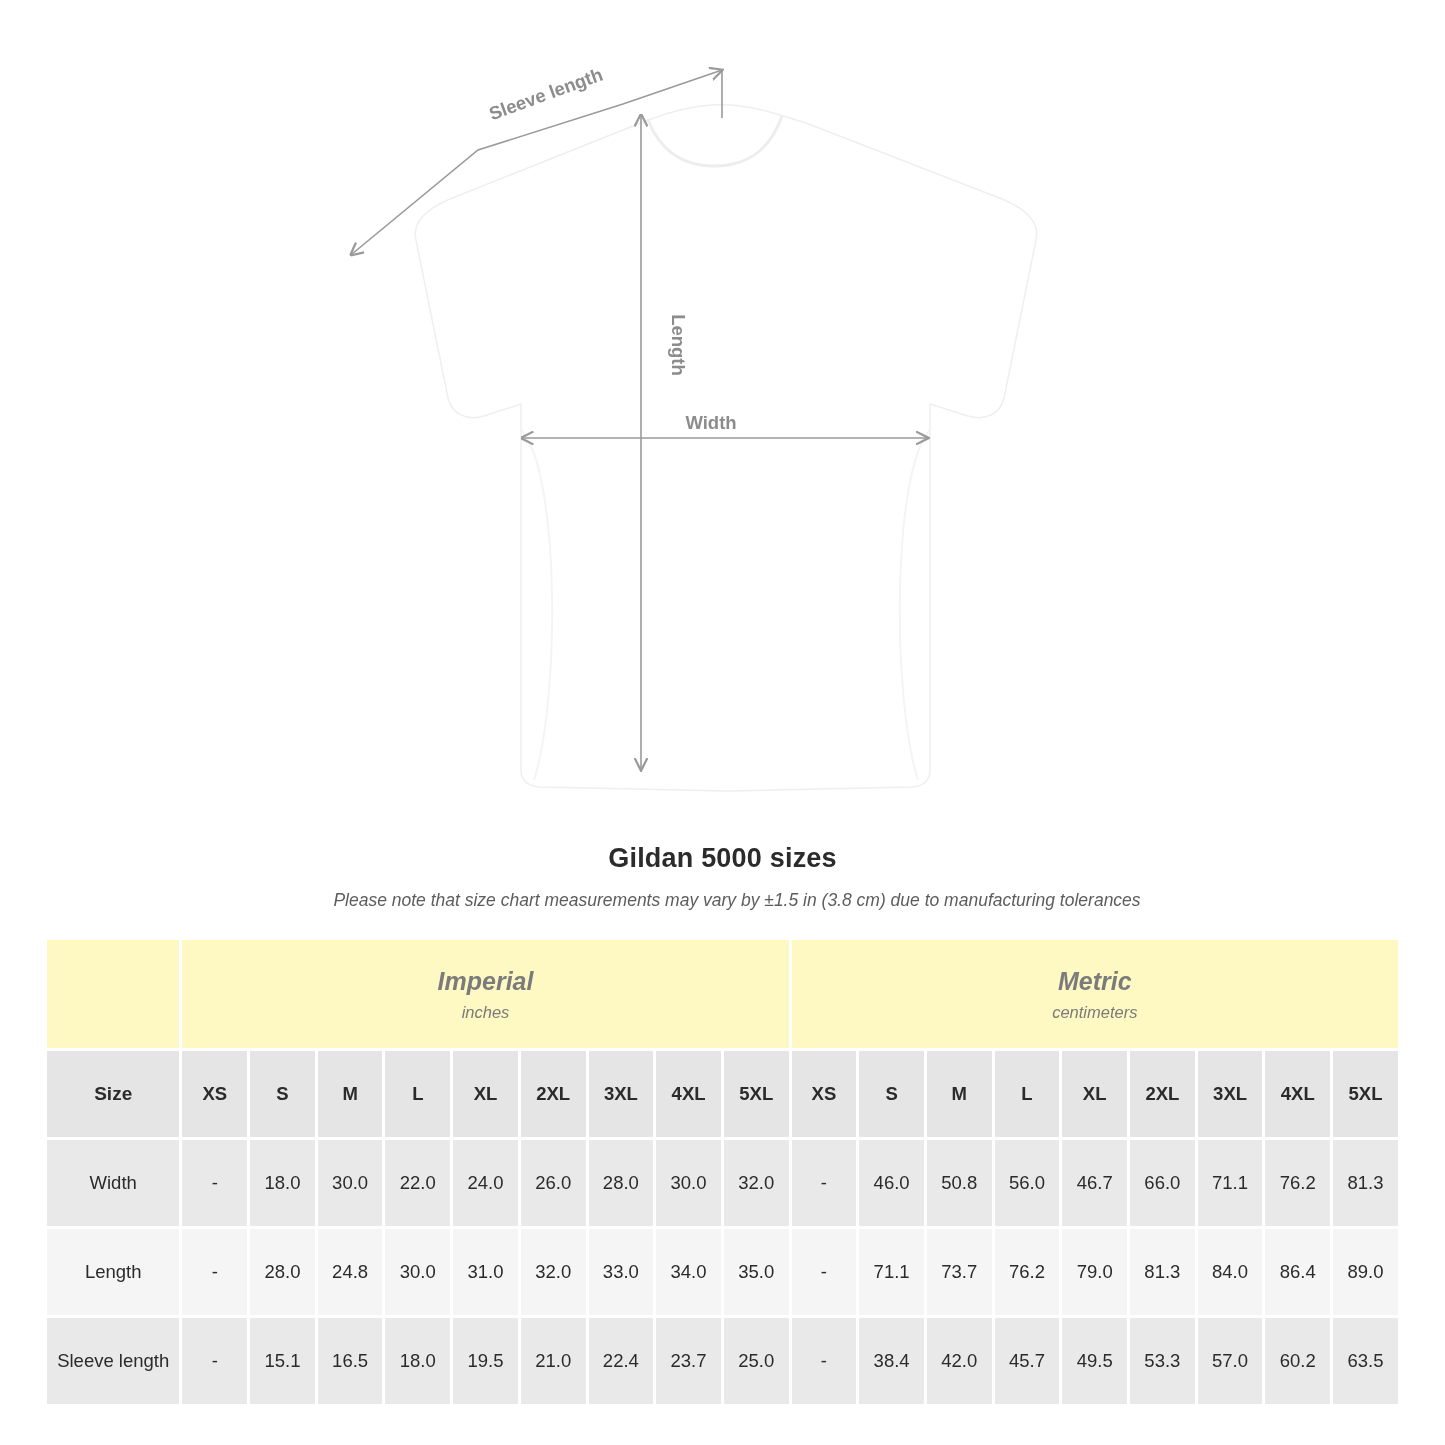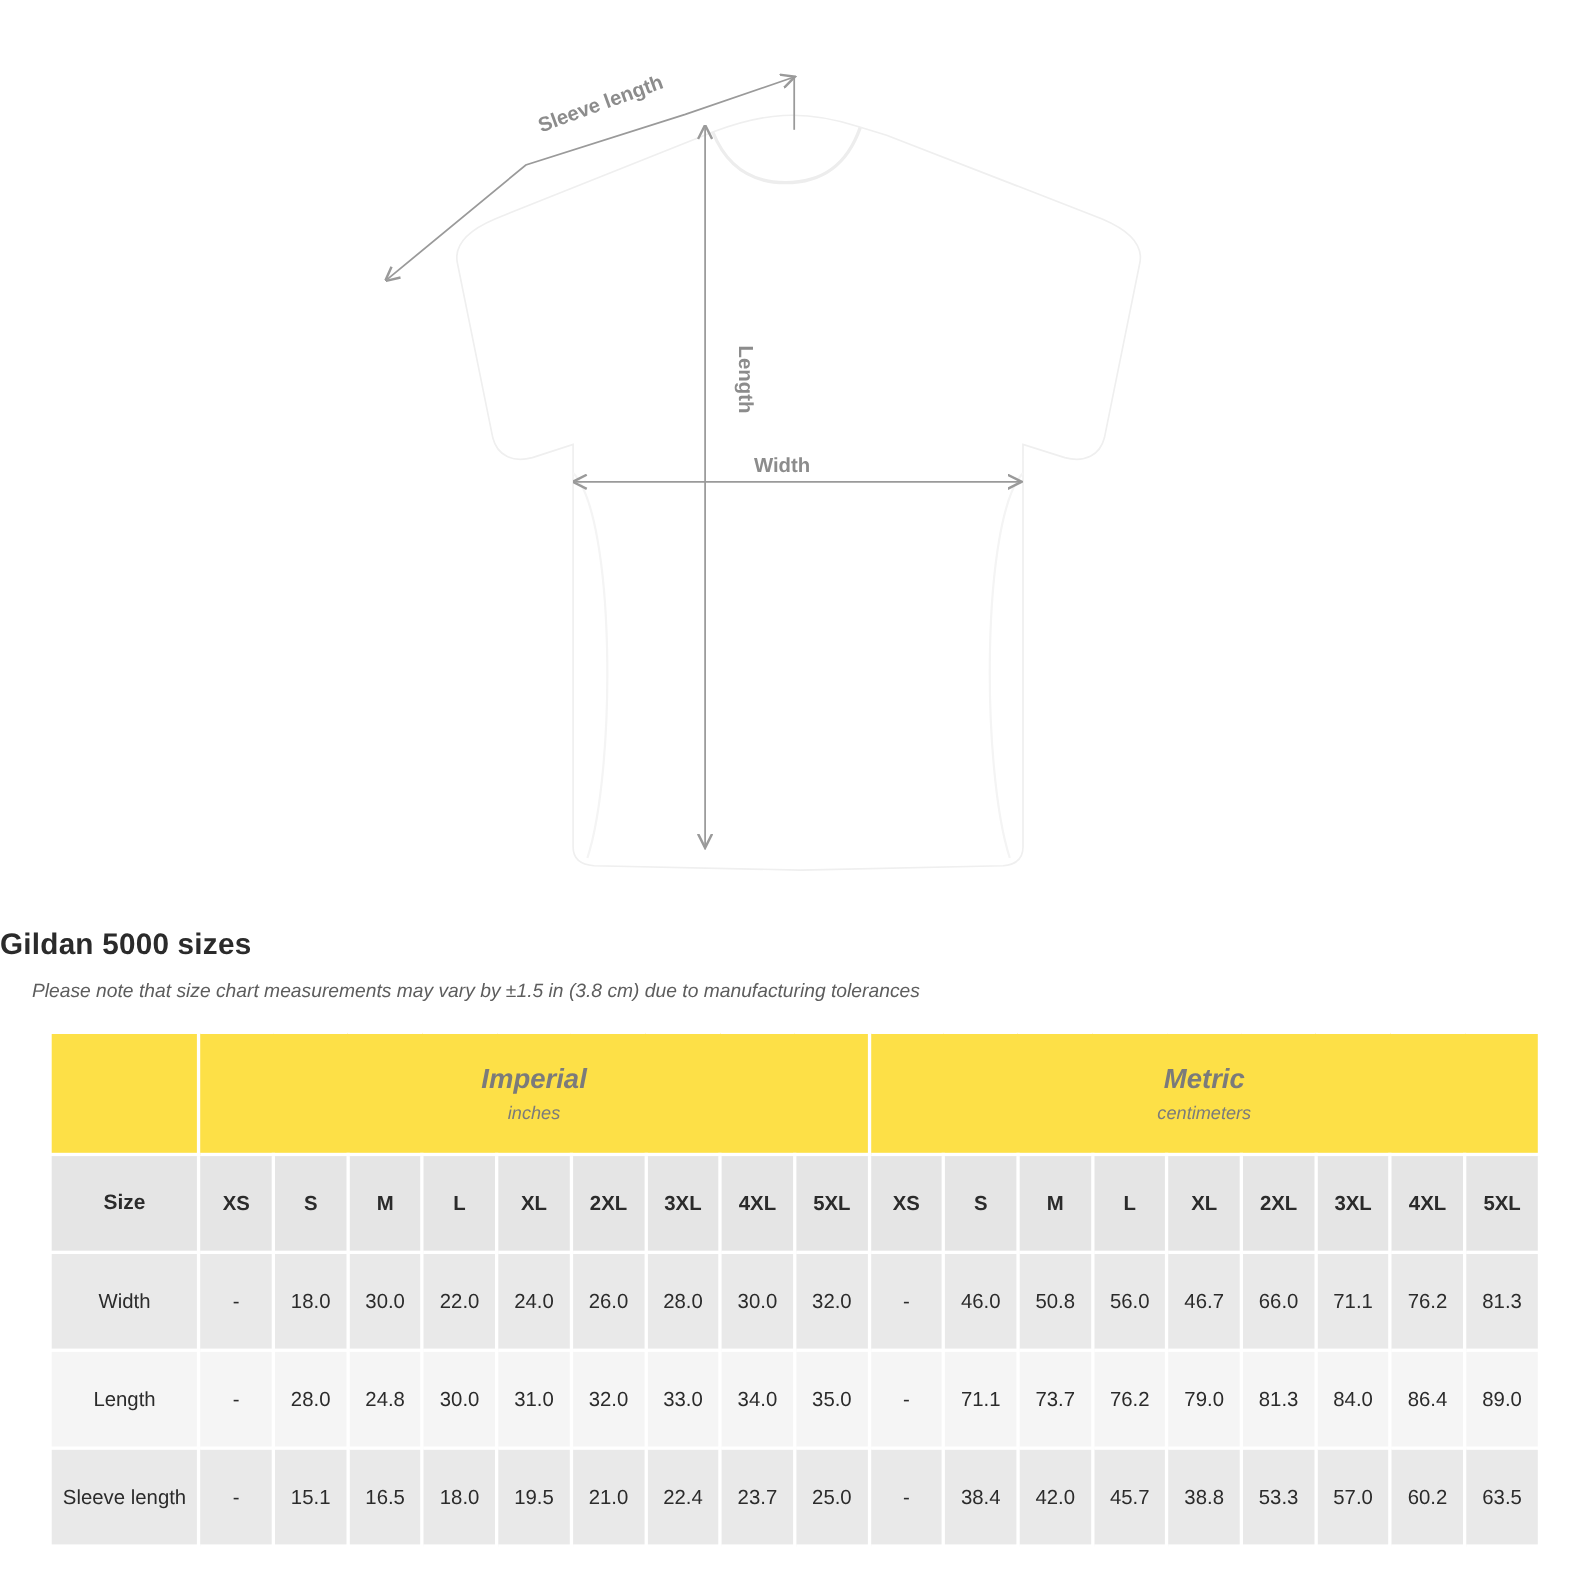--- a/index.html
+++ b/index.html
@@ -27,20 +27,21 @@
     position: relative;
     width: 1445px;
     height: 825px;
   }
   .illustration svg {
     display: block;
   }
 
   
   .title-block {
+    text-align: center;
     padding-top: 18px;
   }
   .chart-title {
     font-size: 27px;
     font-weight: bold;
     color: #2b2b2b;
     letter-spacing: 0.2px;
   }
   .chart-note {
     margin-top: 16px;
@@ -64,21 +65,21 @@
   table.size-table td,
   table.size-table th {
     border: 3px solid #ffffff;
     text-align: center;
     vertical-align: middle;
     font-weight: normal;
   }
 
   
   .unit-row td {
-    background: #fde047;
+    background: #fef9c3;
     height: 108px;
     padding: 0;
   }
   .unit-name {
     font-size: 25px;
     font-style: italic;
     font-weight: bold;
     color: #7b7b7b;
     line-height: 1.25;
   }
@@ -280,21 +281,21 @@
           <td>18.0</td>
           <td>19.5</td>
           <td>21.0</td>
           <td>22.4</td>
           <td>23.7</td>
           <td>25.0</td>
           <td>-</td>
           <td>38.4</td>
           <td>42.0</td>
           <td>45.7</td>
-          <td>38.8</td>
+          <td>49.5</td>
           <td>53.3</td>
           <td>57.0</td>
           <td>60.2</td>
           <td>63.5</td>
         </tr>
       </tbody>
     </table>
   </div>
 
 </div>

